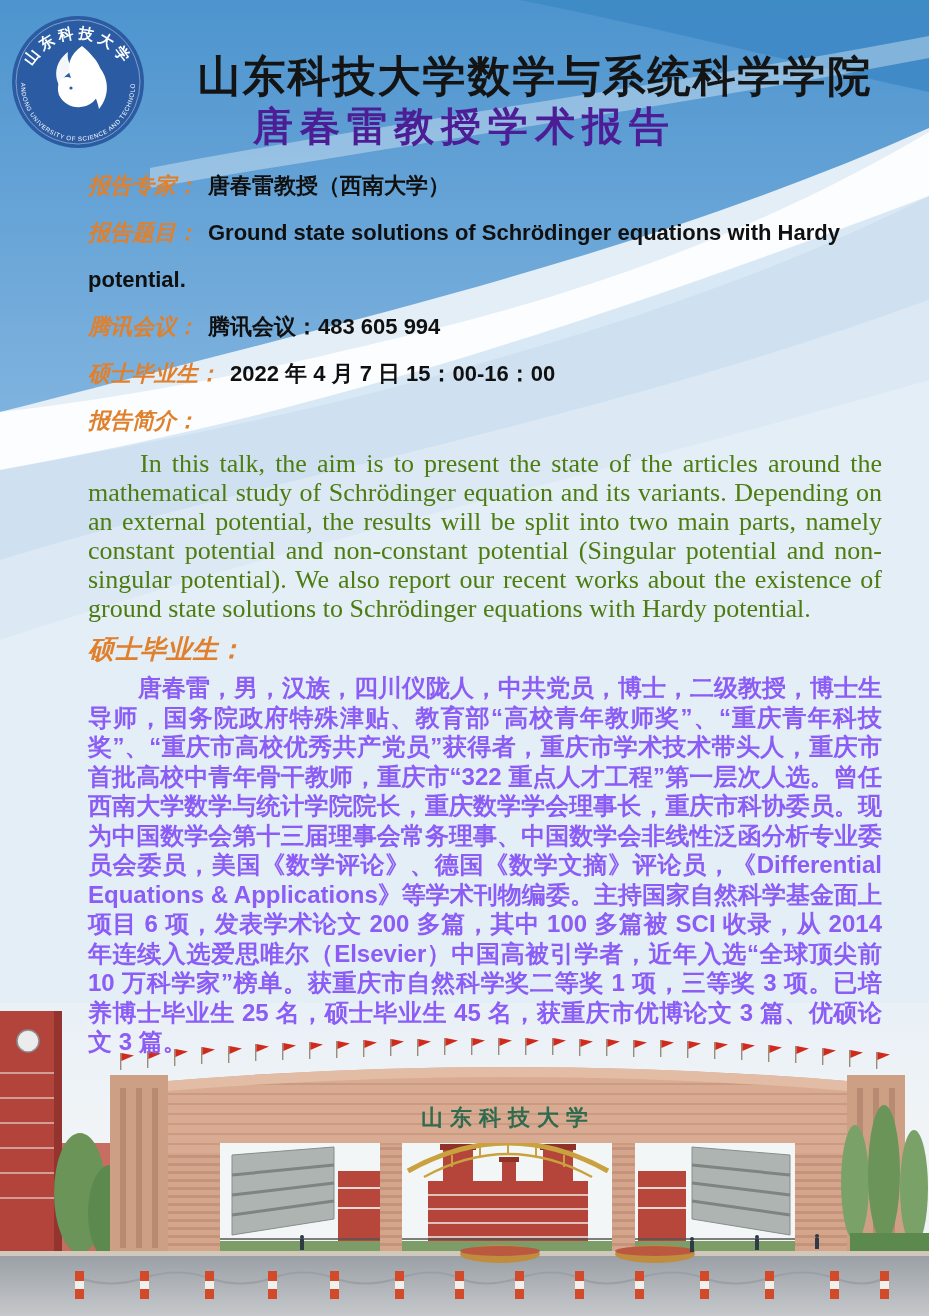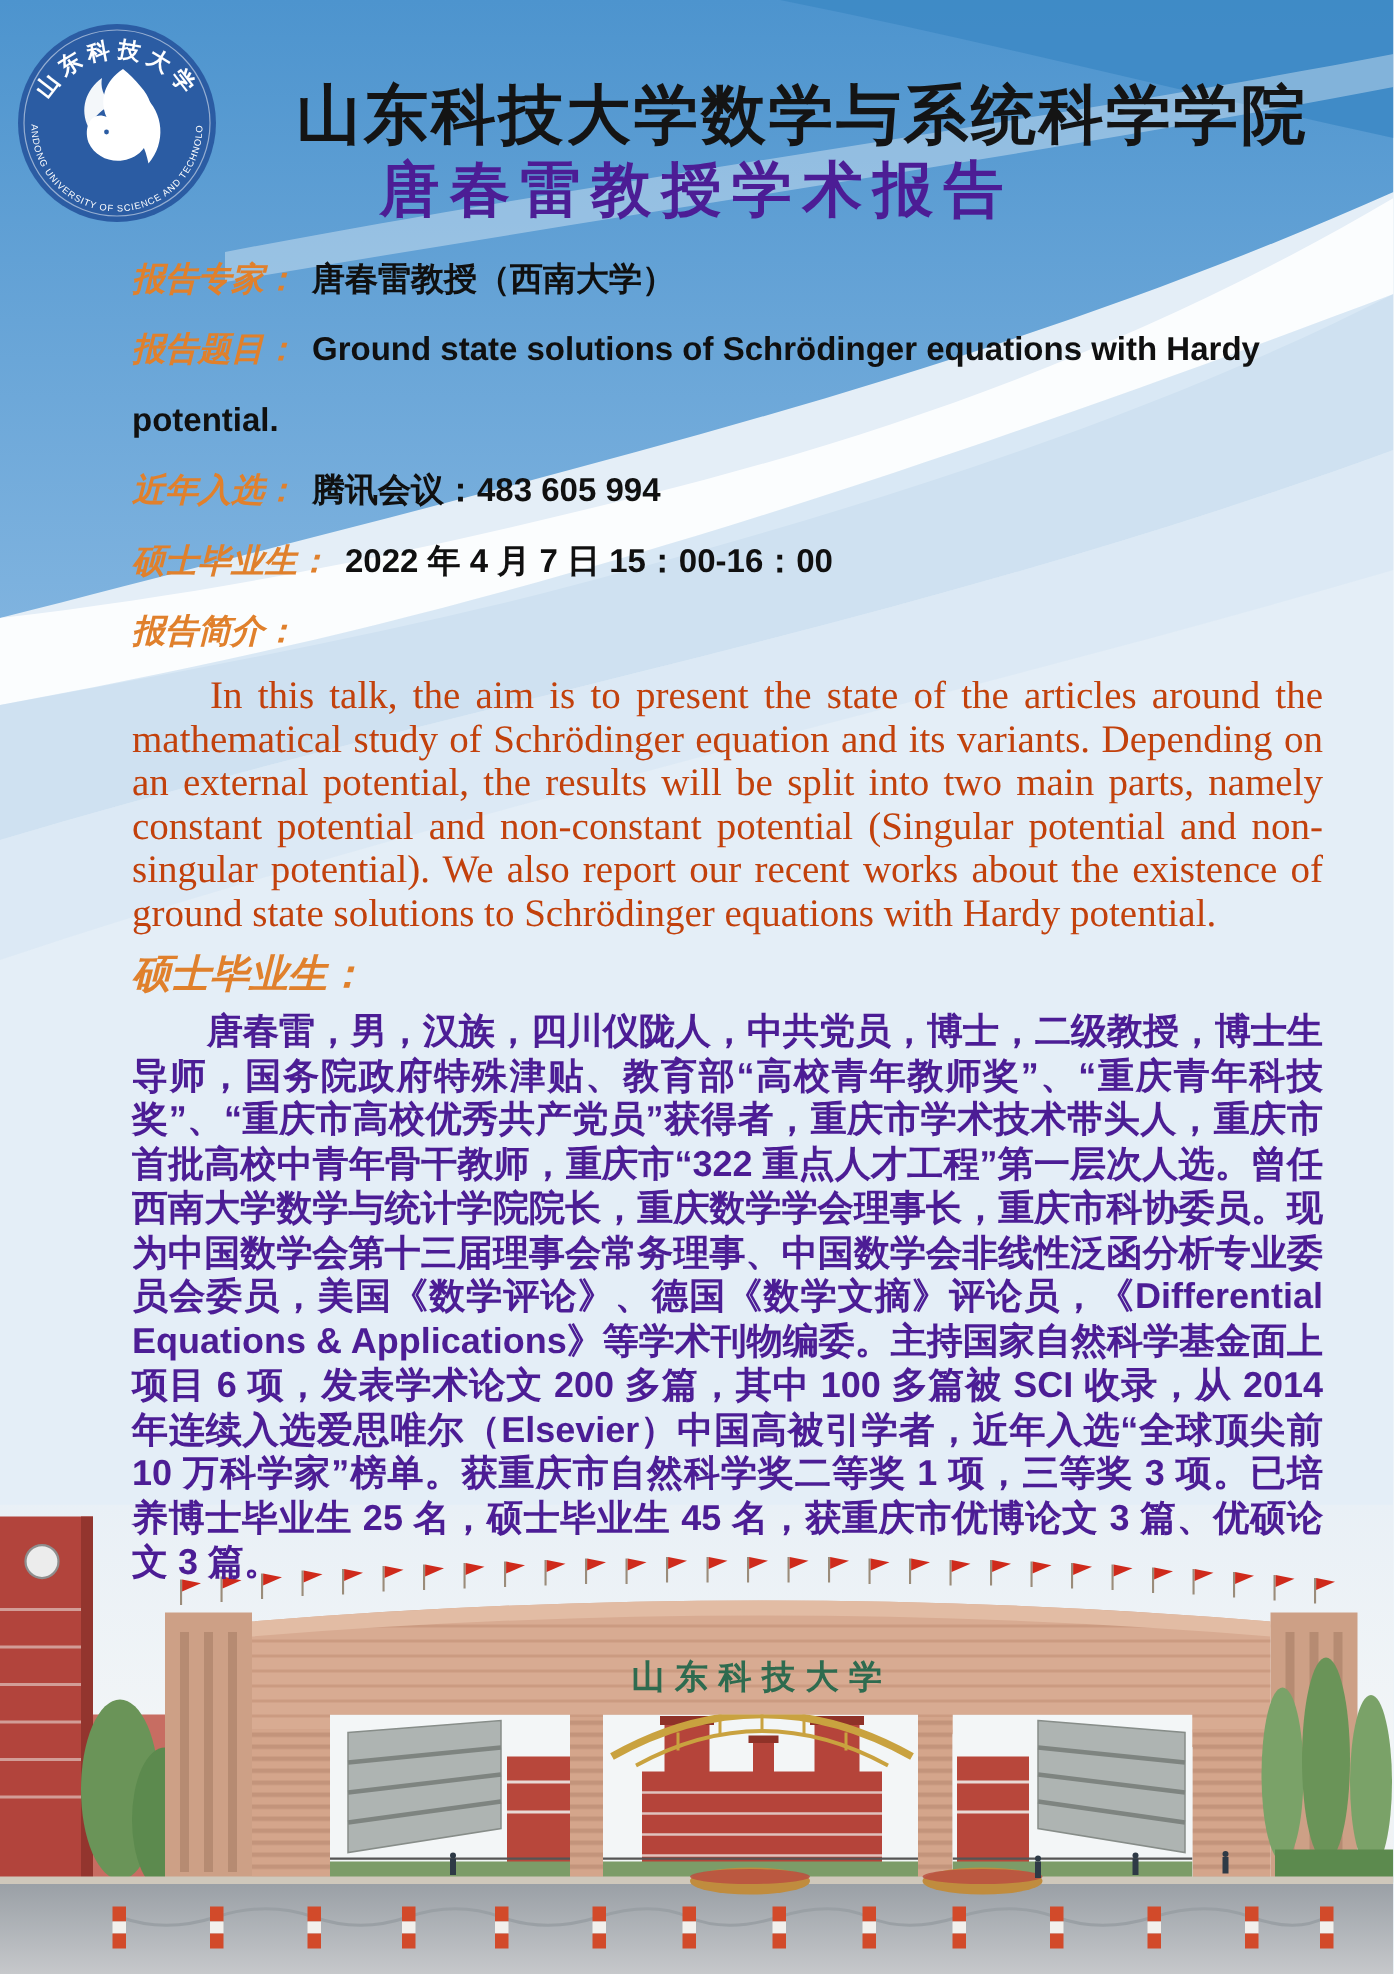--- a/index.html
+++ b/index.html
@@ -11,24 +11,24 @@
     text-align:center;font-size:43px;font-weight:bold;color:#141414;letter-spacing:2px;
     font-family:"Liberation Serif","DejaVu Serif",serif;}
   .lecture-title{position:absolute;top:99px;left:0;right:0;margin:0;z-index:2;
     text-align:center;font-size:40px;font-weight:bold;color:#4c1d95;letter-spacing:7px;}
   .content{position:absolute;left:88px;right:47px;top:162px;z-index:2;}
   .field{margin:0;font-size:22px;line-height:47px;color:#111;}
   .flabel{color:#E0802C;font-weight:bold;font-style:italic;margin-right:10px;}
   .fvalue{font-weight:bold;color:#101010;}
   .abstract-text{margin:5px 0 0 0;text-align:justify;text-indent:52px;
     font-family:"Liberation Serif","DejaVu Serif",serif;
-    font-size:26px;line-height:29px;color:#c2410c;}
+    font-size:26px;line-height:29px;color:#4d7c0f;}
   .bio-label{margin:6px 0 0 0;font-size:26px;line-height:40px;}
   .bio-text{margin:4px 0 0 0;text-align:justify;text-indent:50px;
-    font-size:24px;line-height:29.5px;font-weight:600;color:#4c1d95;}
+    font-size:24px;line-height:29.5px;font-weight:600;color:#8b5cf6;}
   .photo{position:absolute;left:0;top:1003px;width:929px;height:313px;z-index:1;}
 </style>
 </head>
 <body>
 
 <div class="poster">
 
   <svg class="bg" width="929" height="1316" viewBox="0 0 929 1316">
     <defs>
       <linearGradient id="gBlue" x1="0" y1="0" x2="0" y2="1">
@@ -78,21 +78,21 @@
   <h2 class="lecture-title">唐春雷教授学术报告</h2>
 
   <div class="content">
     <p class="field">
       <span class="flabel">报告专家：</span><span class="fvalue">唐春雷教授（西南大学）</span>
     </p>
     <p class="field">
       <span class="flabel">报告题目：</span><span class="fvalue">Ground state solutions of Schrödinger equations with Hardy potential.</span>
     </p>
     <p class="field">
-      <span class="flabel">近年入选：</span><span class="fvalue">腾讯会议：483 605 994</span>
+      <span class="flabel">腾讯会议：</span><span class="fvalue">腾讯会议：483 605 994</span>
     </p>
     <p class="field">
       <span class="flabel">硕士毕业生：</span><span class="fvalue">2022 年 4 月 7 日 15：00-16：00</span>
     </p>
     <p class="field">
       <span class="flabel">报告简介：</span>
     </p>
     <p class="abstract-text">In this talk, the aim is to present the state of the articles around the mathematical study of Schrödinger equation and its variants. Depending on an external potential, the results will be split into two main parts, namely constant potential and non-constant potential (Singular potential and non-singular potential). We also report our recent works about the existence of ground state solutions to Schrödinger equations with Hardy potential.</p>
     <p class="bio-label">
       <span class="flabel">硕士毕业生：</span>

